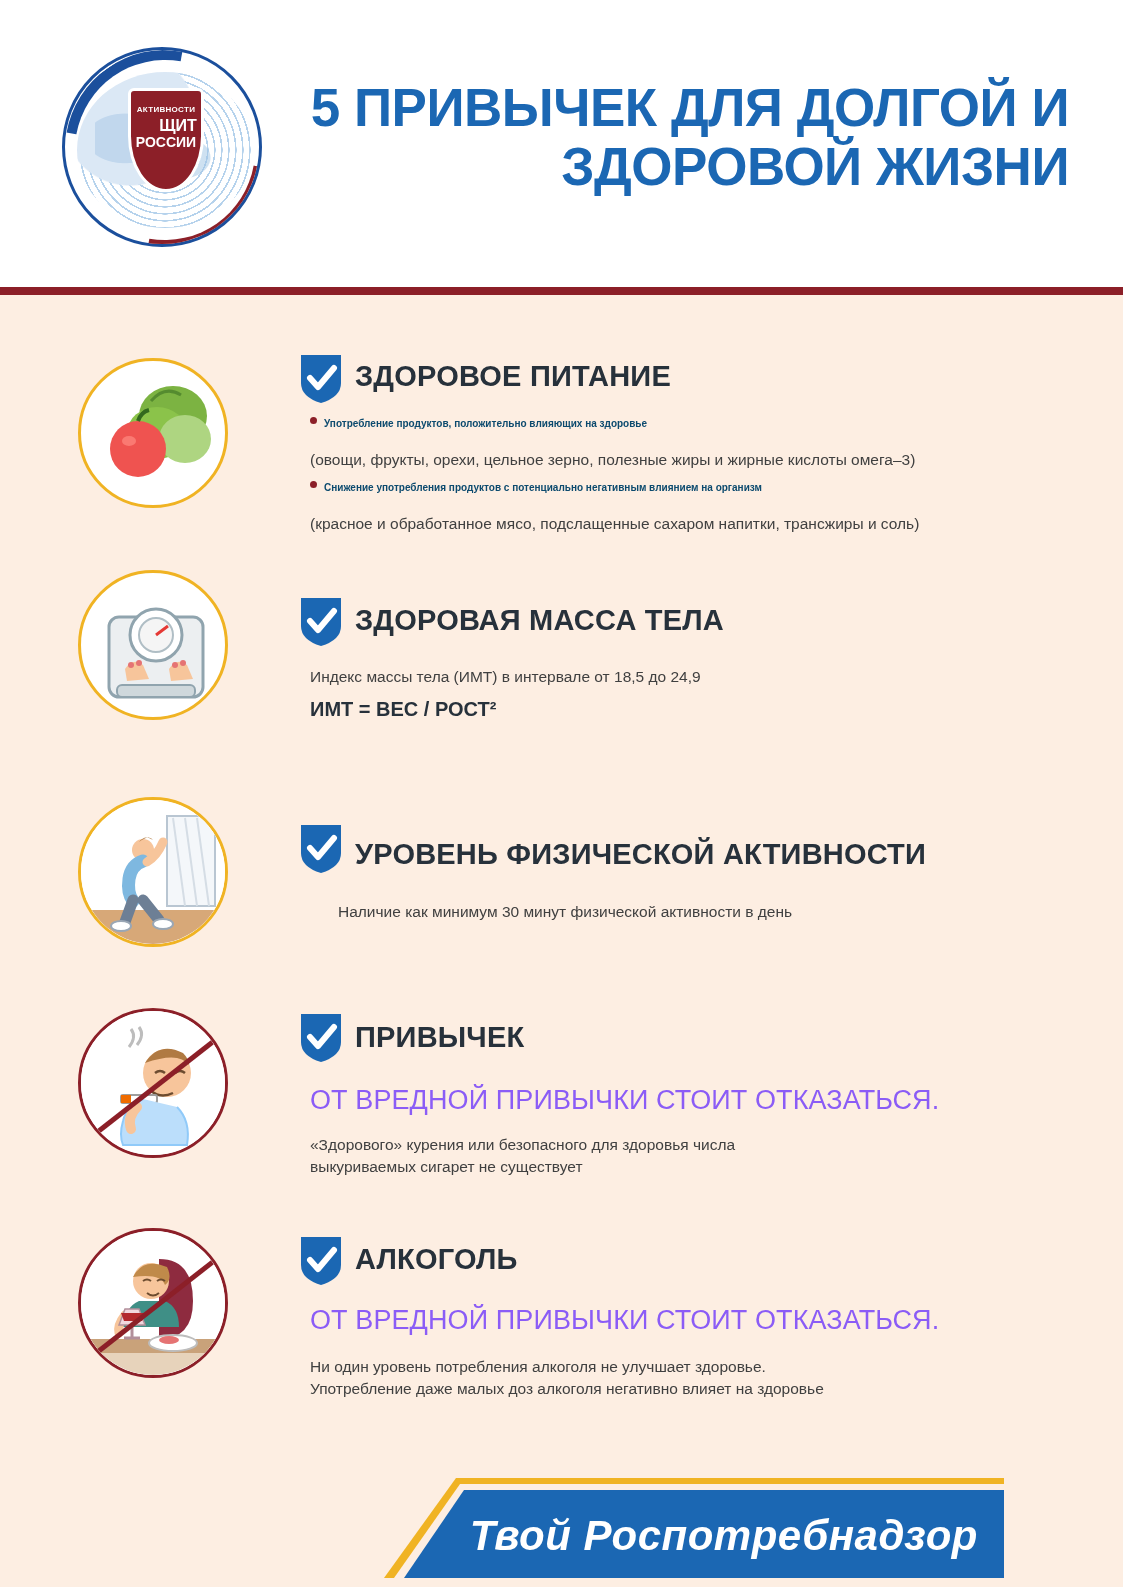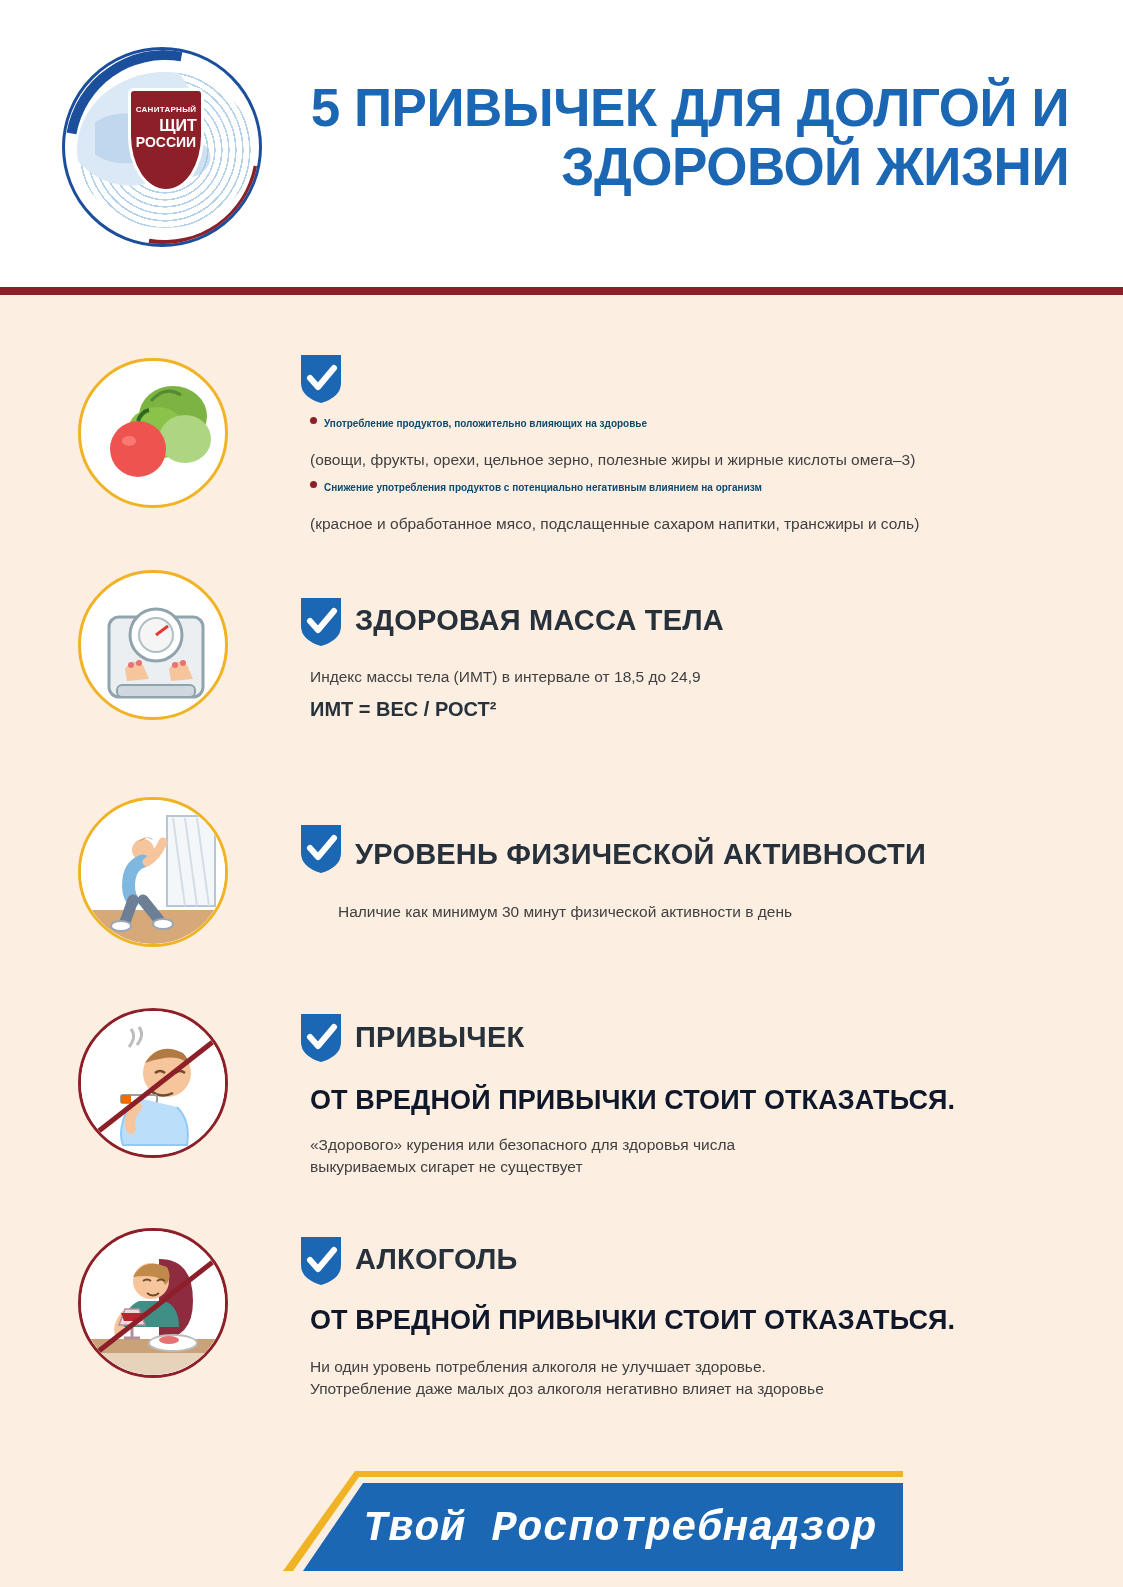--- a/index.html
+++ b/index.html
@@ -97,41 +97,41 @@
     position: absolute;
     width: 44px; height: 52px;
   }
   .check svg { width: 44px; height: 52px; display:block; }
   .head-title {
     position: absolute;
     font-size: 29px; font-weight: bold; color: #27313b; letter-spacing: .2px;
   }
   .big-line {
     position: absolute;
-    font-size: 27px; color: #0f172a; letter-spacing: .1px; font-weight: bold;
+    font-size: 27px; color: #8b5cf6; letter-spacing: .1px;
   }
   .bullet-row {
     position: absolute;
     font-size: 10px; font-weight: bold; color: #0c4a6e;
   }
   .bullet-row .dot {
     display: inline-block; width: 7px; height: 7px; border-radius: 50%;
     background: #8c1f28; margin-right: 7px; vertical-align: 3px;
   }
   .sub-line {
     position: absolute;
     font-size: 15.5px; color: #404040; line-height: 1.45;
   }
   .formula {
     position: absolute;
     font-size: 20px; font-weight: bold; color: #27313b;
   }
   
   .footer {
-    position: absolute; left: 0; bottom: 16px; width: 903px; height: 122px; font-family: Liberation Mono, monospace;
+    position: absolute; left: 0; bottom: 9px; width: 1004px; height: 122px;
   }
   .footer .band {
     position: absolute; right: 0; bottom: 0; width: 600px; height: 88px;
     background: #1b67b3;
     clip-path: polygon(60px 0, 600px 0, 600px 88px, 0 88px);
   }
   .footer .band-yellow {
     position: absolute; right: 0; bottom: 0; width: 620px; height: 100px;
     background: #f0b323;
     clip-path: polygon(72px 0, 620px 0, 620px 100px, 0 100px);
@@ -153,21 +153,21 @@
 <body>
 
 <div class="poster">
 
   <div class="header">
     <div class="logo">
       <div class="globe"></div>
       <div class="arc-top"></div>
       <div class="arc-bottom"></div>
       <div class="shield">
-        <span class="l1">САНИТАРНЫЙ</span>
+        <span class="l1">АКТИВНОСТИ</span>
         <span class="l2">ЩИТ</span>
         <span class="l3">РОССИИ</span>
       </div>
     </div>
     <div class="title">5 ПРИВЫЧЕК ДЛЯ ДОЛГОЙ И ЗДОРОВОЙ ЖИЗНИ</div>
   </div>
   <div class="header-rule"></div>
 
   <div class="icon-circle" style="left:78px; top:358px;">
     <svg class="art" viewBox="0 0 150 150">
@@ -179,20 +179,21 @@
       <path d="M57 60 q3 -9 11 -11" stroke="#33691e" stroke-width="4" fill="none"></path>
       <ellipse cx="48" cy="80" rx="7" ry="5" fill="#ff8a80" opacity=".7"></ellipse>
     </svg>
   </div>
   <div class="check" style="left:299px; top:353px;">
     <svg viewBox="0 0 44 52">
         <path d="M2 2 h40 v28 q0 14 -20 20 Q2 44 2 30 Z" fill="#1b67b3"></path>
         <path d="M11 25 l8 9 16 -19" stroke="#fff" stroke-width="6" fill="none" stroke-linecap="round" stroke-linejoin="round"></path>
       </svg>
   </div>
+  <div class="head-title" style="left:355px; top:360px;">ЗДОРОВОЕ ПИТАНИЕ</div>
   <div class="bullet-row" style="left:310px; top:417px;">
     <span class="dot"></span><span>Употребление продуктов, положительно влияющих на здоровье</span>
   </div>
   <div class="sub-line" style="left:310px; top:449px;">(овощи, фрукты, орехи, цельное зерно, полезные жиры и жирные кислоты омега–3)</div>
   <div class="bullet-row" style="left:310px; top:481px;">
     <span class="dot"></span><span>Снижение употребления продуктов с потенциально негативным влиянием на организм</span>
   </div>
   <div class="sub-line" style="left:310px; top:513px;">(красное и обработанное мясо, подслащенные сахаром напитки, трансжиры и соль)</div>
 
   <div class="icon-circle" style="left:78px; top:570px;">

